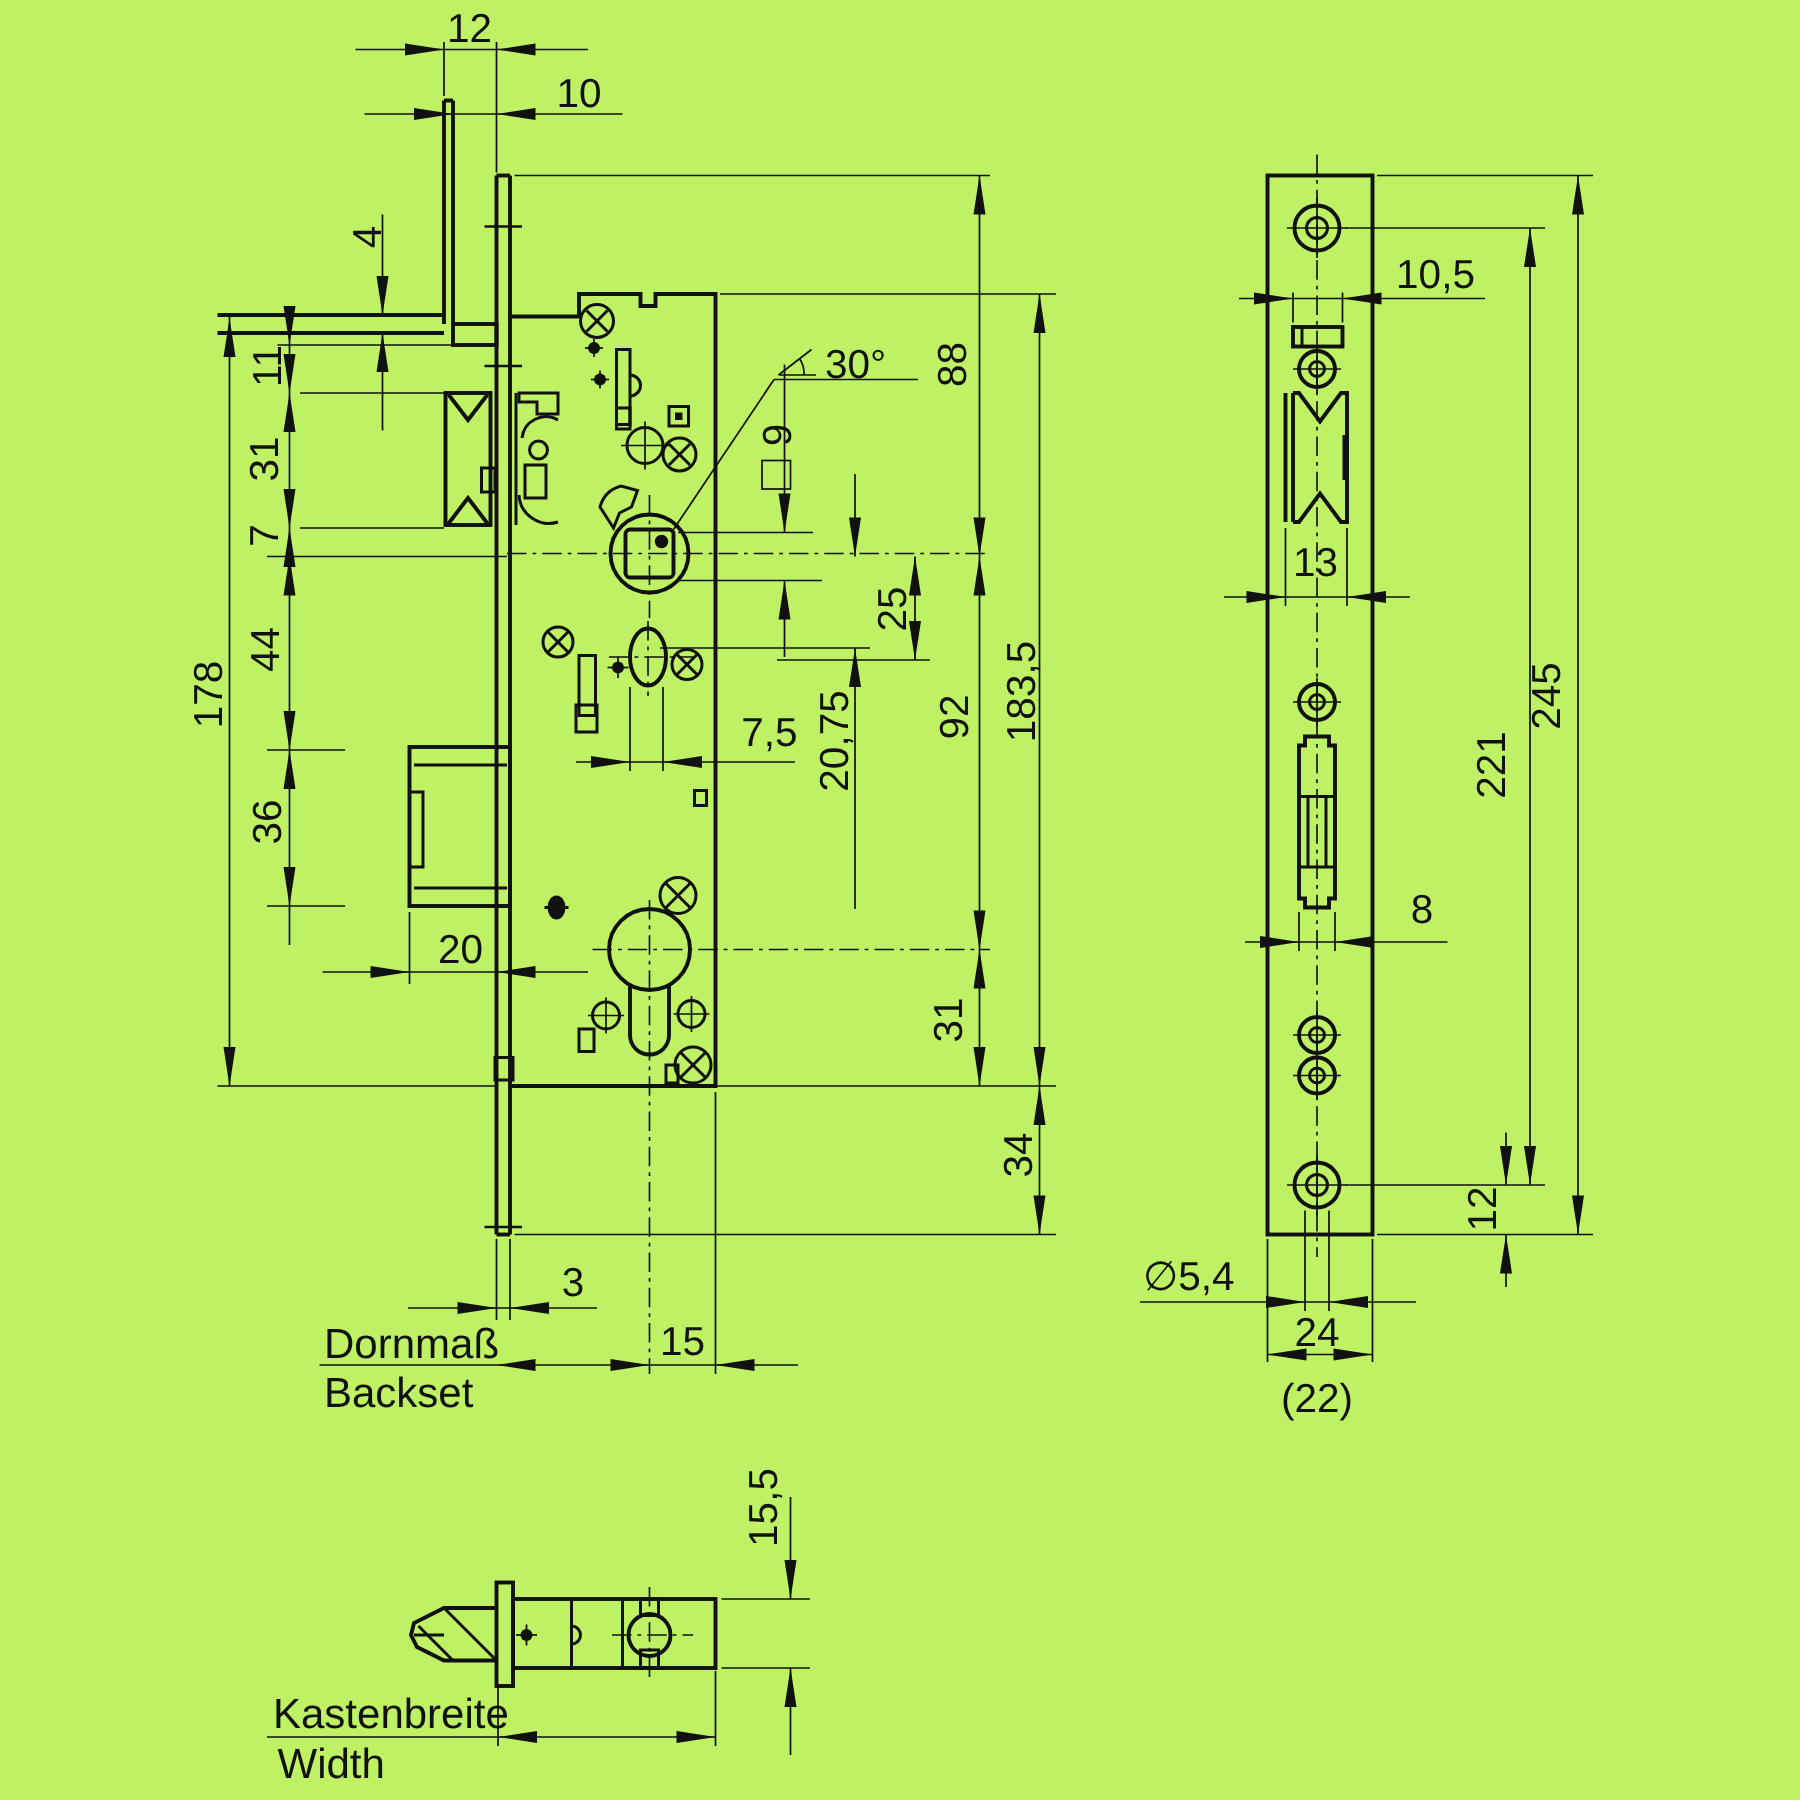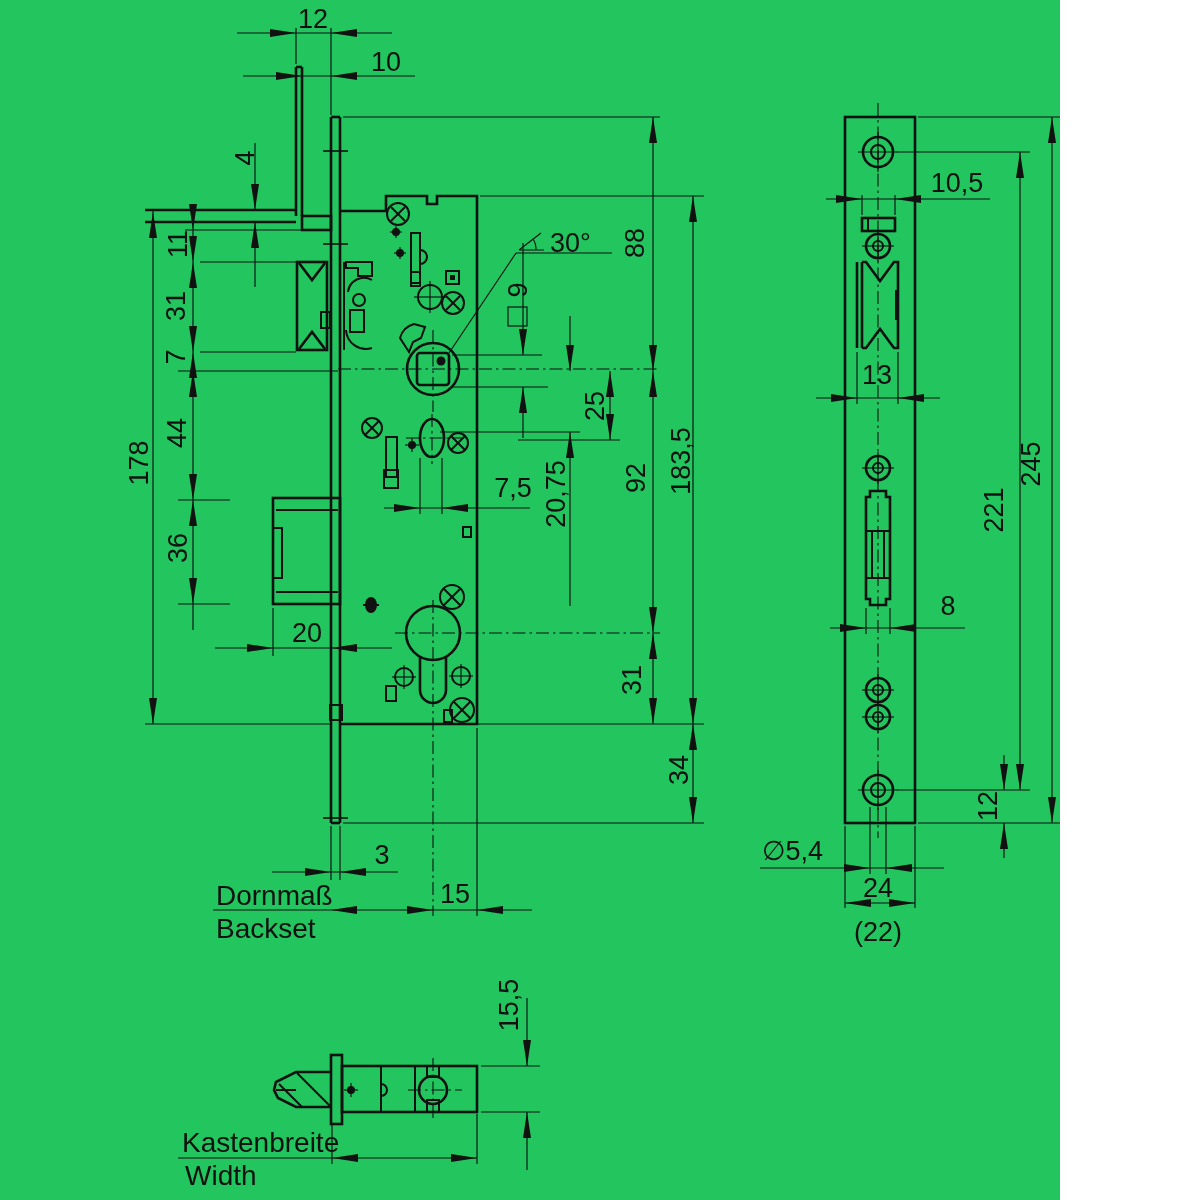--- a/index.html
+++ b/index.html
@@ -1,16 +1,16 @@
 <!DOCTYPE html>
 <html><head>
 <meta charset="utf-8">
 <style>
   html,body{margin:0;padding:0;background:#fff;}
-  .page{position:relative;width:1060px;height:1200px;background:#22c55e;overflow:hidden;}
+  .page{position:relative;width:1200px;height:1200px;background:#bef264;overflow:hidden;}
   svg{display:block;}
   .o{stroke:#111;stroke-width:2.6;fill:none;stroke-linejoin:miter;stroke-linecap:butt;}
   .o2{stroke:#111;stroke-width:2;fill:none;}
   .t{stroke:#111;stroke-width:1.15;fill:none;}
   .tick{stroke:#111;stroke-width:1.6;fill:none;}
   .cl{stroke:#111;stroke-width:1.1;fill:none;stroke-dasharray:13 4 2.5 4;}
   .ar{fill:#111;stroke:none;}
   .blk{fill:#111;stroke:none;}
   text{font-family:"Liberation Sans","DejaVu Sans",sans-serif;font-size:27px;fill:#111;}
   .lbl{font-size:28px;}

